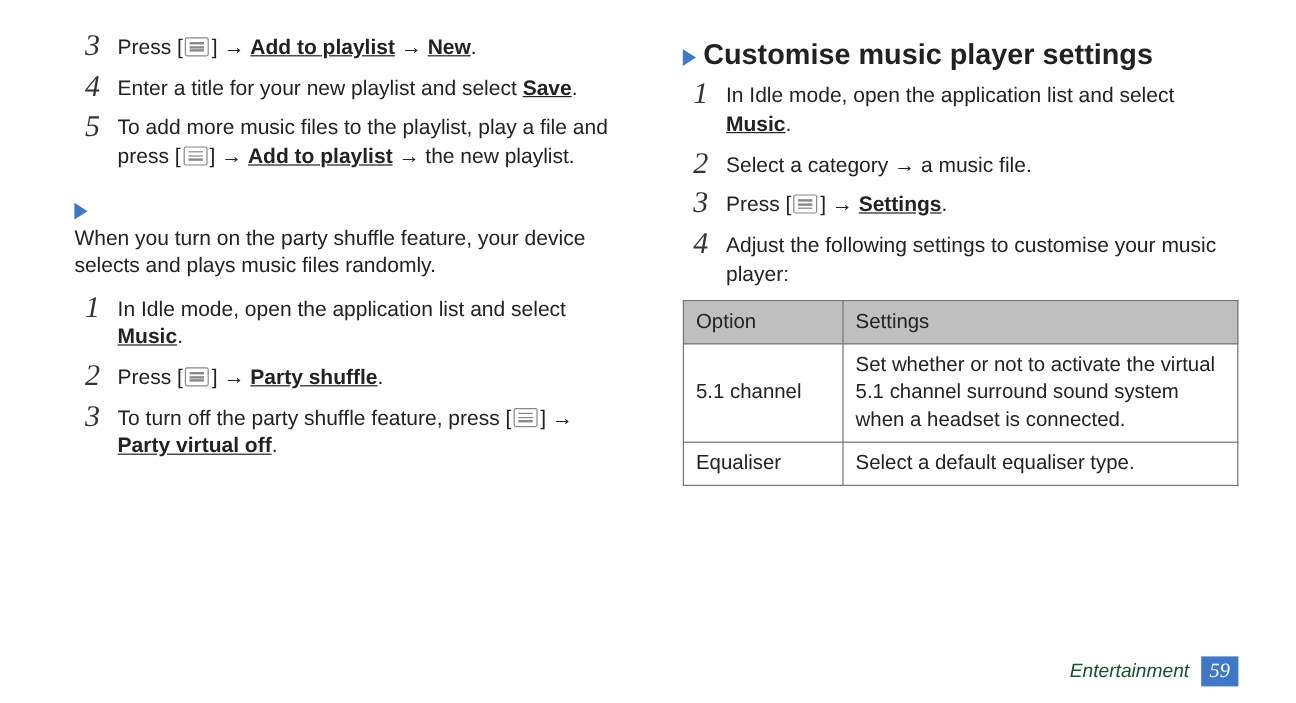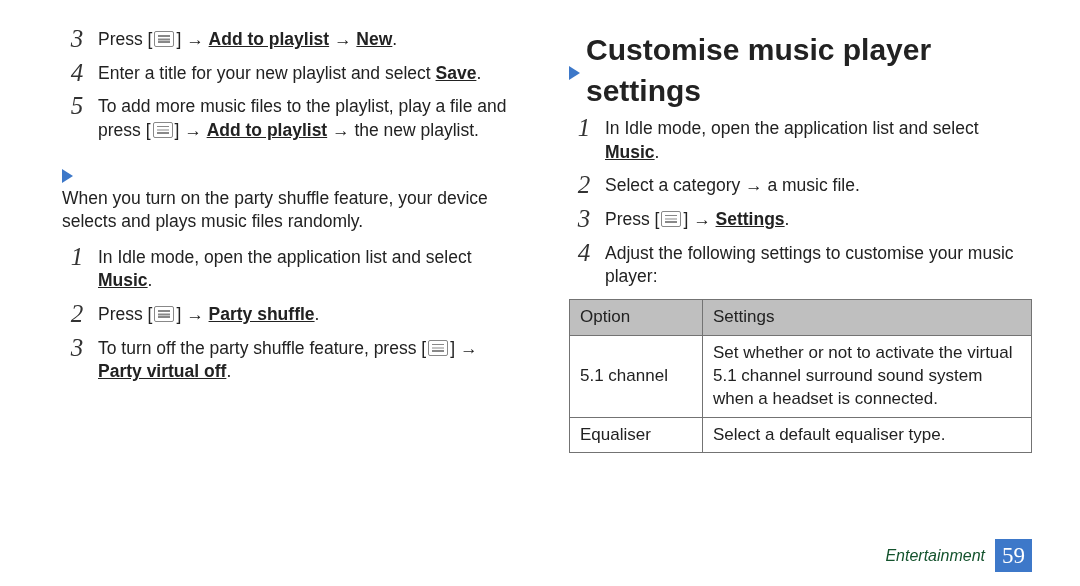--- a/index.html
+++ b/index.html
@@ -54,21 +54,21 @@
     width: 0;
     height: 0;
     border-top: 7px solid transparent;
     border-bottom: 7px solid transparent;
     border-left: 11px solid #3d78c9;
     margin-right: 6px;
     position: relative;
     top: 2px;
   }
   h2 {
-    font-size: 30px;
+    font-size: 24px;
     font-weight: 700;
     margin: 24px 0 6px 0;
     display: flex;
     align-items: center;
   }
   .h2b h2 { margin-top: 6px; }
   .intro {
     margin: 0 0 12px 0;
   }
   .menu-icon {
@@ -118,23 +118,24 @@
     bottom: 14px;
     font-size: 16px;
     display: flex;
     align-items: center;
     gap: 10px;
   }
   .footer .sec { font-style: italic; color: #14532d; }
   .footer .pno {
     background: #3d78c9;
     color: #fff;
+    font-style: italic;
     font-family: "Times New Roman", Georgia, serif;
     padding: 1px 7px;
-    font-size: 23px;
+    font-size: 17px;
   }
 
   b { font-weight: 700; text-decoration: underline; }
 </style>
 </head>
 <body>
 
 <div class="page">
 
   <div class="col">

